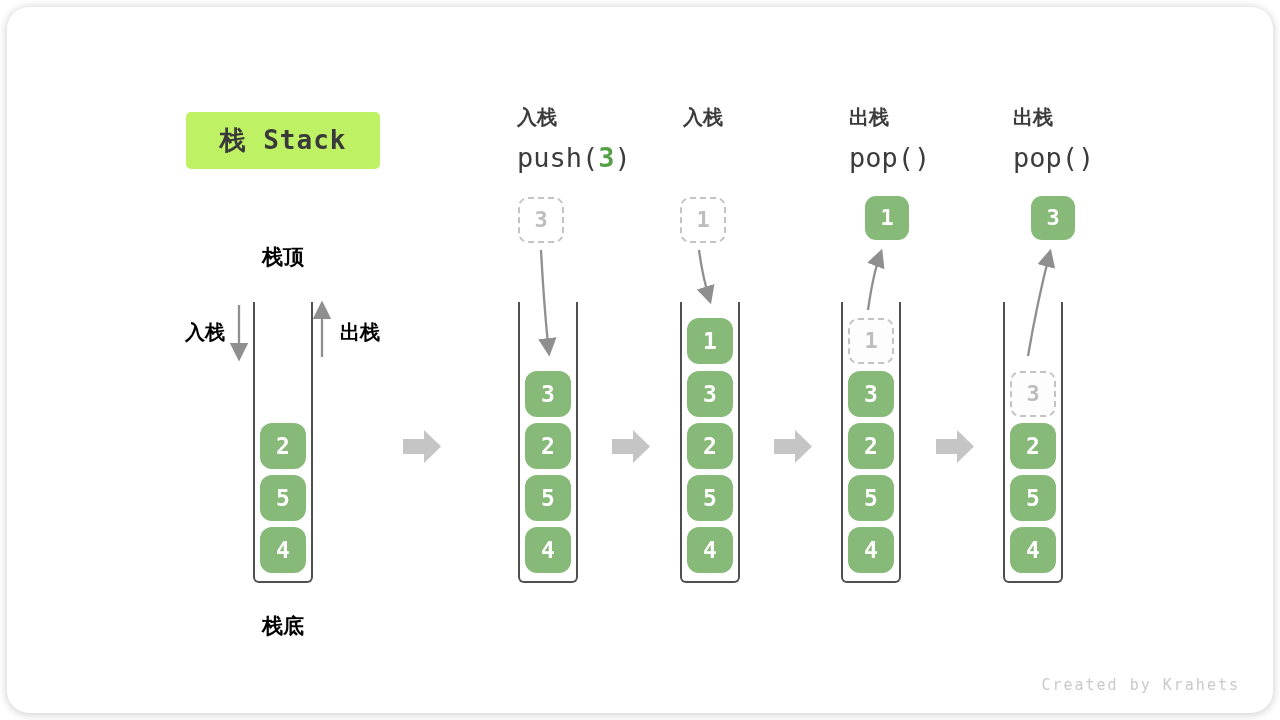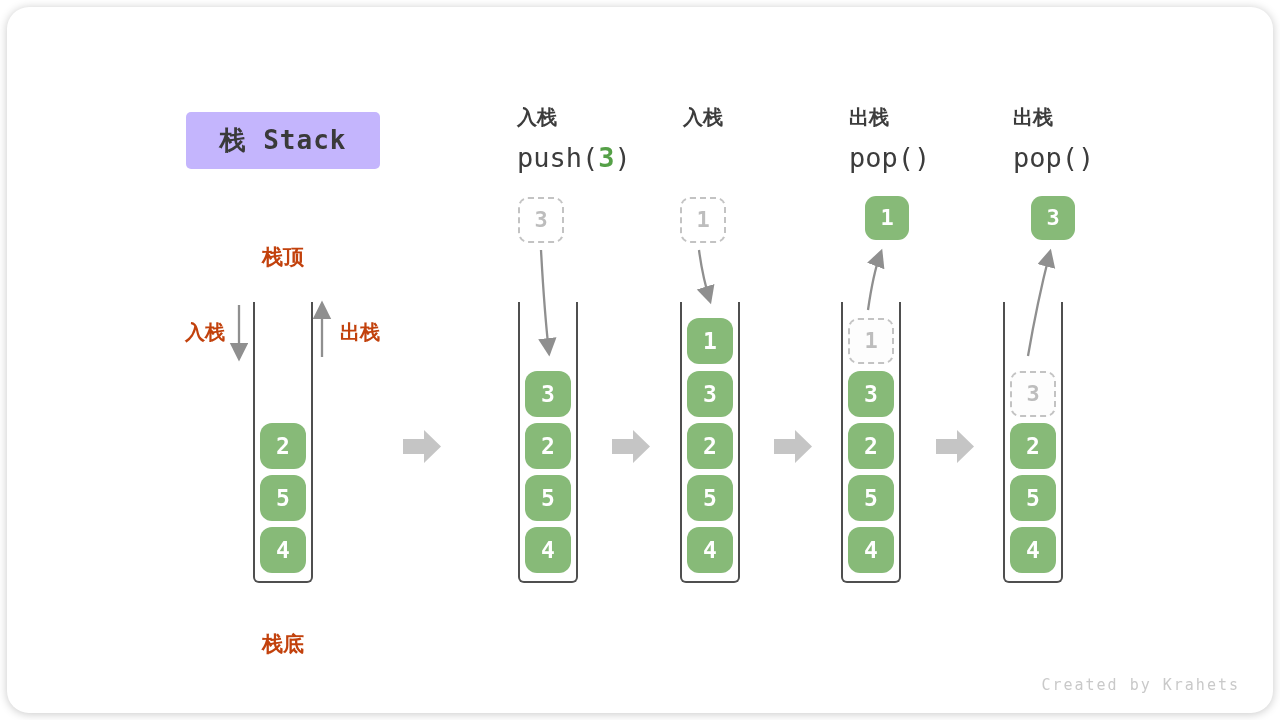--- a/index.html
+++ b/index.html
@@ -13,28 +13,28 @@
     position: relative; width: 1280px; height: 720px;
   }
   .card {
     position: absolute; left: 7px; top: 7px; right: 7px; bottom: 7px;
     background: #ffffff;
     border-radius: 22px;
     box-shadow: 0 1px 10px rgba(0,0,0,0.22);
   }
   .title-box {
     position: absolute; left: 186px; top: 112px; width: 194px; height: 57px;
-    background: #c4b5fd; border-radius: 5px;
+    background: #bef264; border-radius: 5px;
     display: flex; align-items: center; justify-content: center;
     font-family: "DejaVu Sans Mono", monospace;
     font-size: 26px; font-weight: 700; color: #3a3a3a;
     letter-spacing: 1px;
   }
   .zh-label {
-    position: absolute; color: #c2410c; font-weight: 700; font-size: 21px;
+    position: absolute; color: #000000; font-weight: 700; font-size: 21px;
     white-space: nowrap;
   }
   .stack-cap { width: 60px; text-align: center; }
   .stack {
     position: absolute; top: 302px; width: 60px; height: 281px;
     box-sizing: border-box;
     border-left: 2px solid #4f4f4f;
     border-right: 2px solid #4f4f4f;
     border-bottom: 2px solid #4f4f4f;
     border-radius: 0 0 6px 6px;
@@ -92,21 +92,21 @@
 <body>
 
 <div class="canvas">
   <div class="card"></div>
 
   <div class="title-box">
     <span>栈 Stack</span>
   </div>
 
   <div class="zh-label stack-cap" style="left:253px; top:243px;">栈顶</div>
-  <div class="zh-label stack-cap" style="left:253px; top:630px;text-align:center;">栈底</div>
+  <div class="zh-label stack-cap" style="left:253px; top:612px;text-align:center;">栈底</div>
   <div class="zh-label" style="left:185px; top:319px; font-size:20px;">入栈</div>
   <div class="zh-label" style="left:340px; top:319px; font-size:20px;">出栈</div>
 
   <div class="op-block" style="left:517px;">
     <div class="op-zh">入栈</div>
     <div class="op-code"><span>push(</span><span class="arg">3</span><span>)</span></div>
   </div>
   <div class="op-block" style="left:683px;">
     <div class="op-zh">入栈</div>
   </div>

